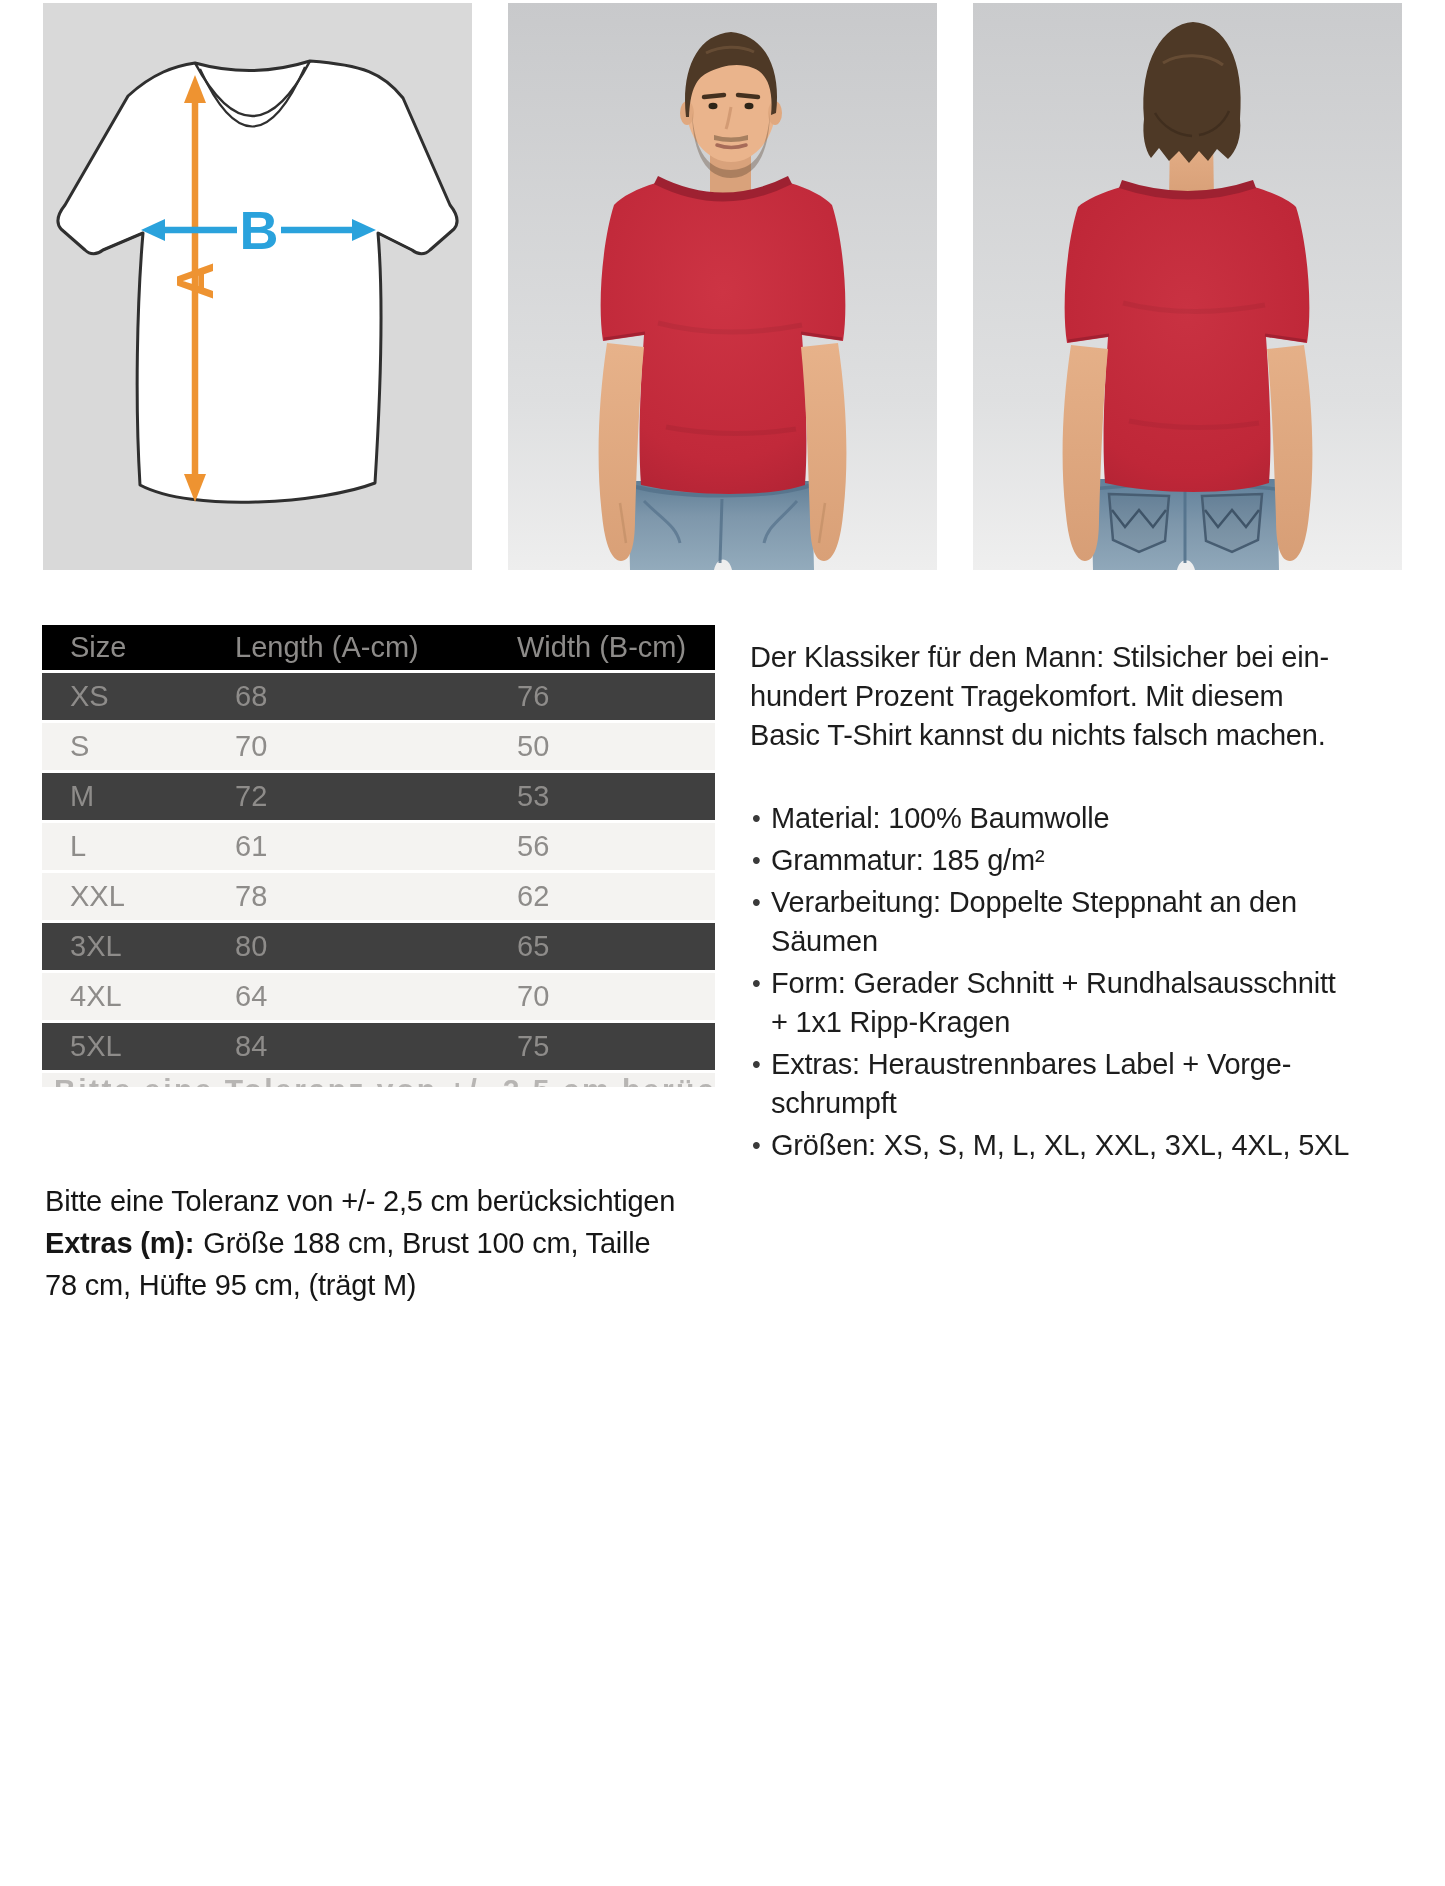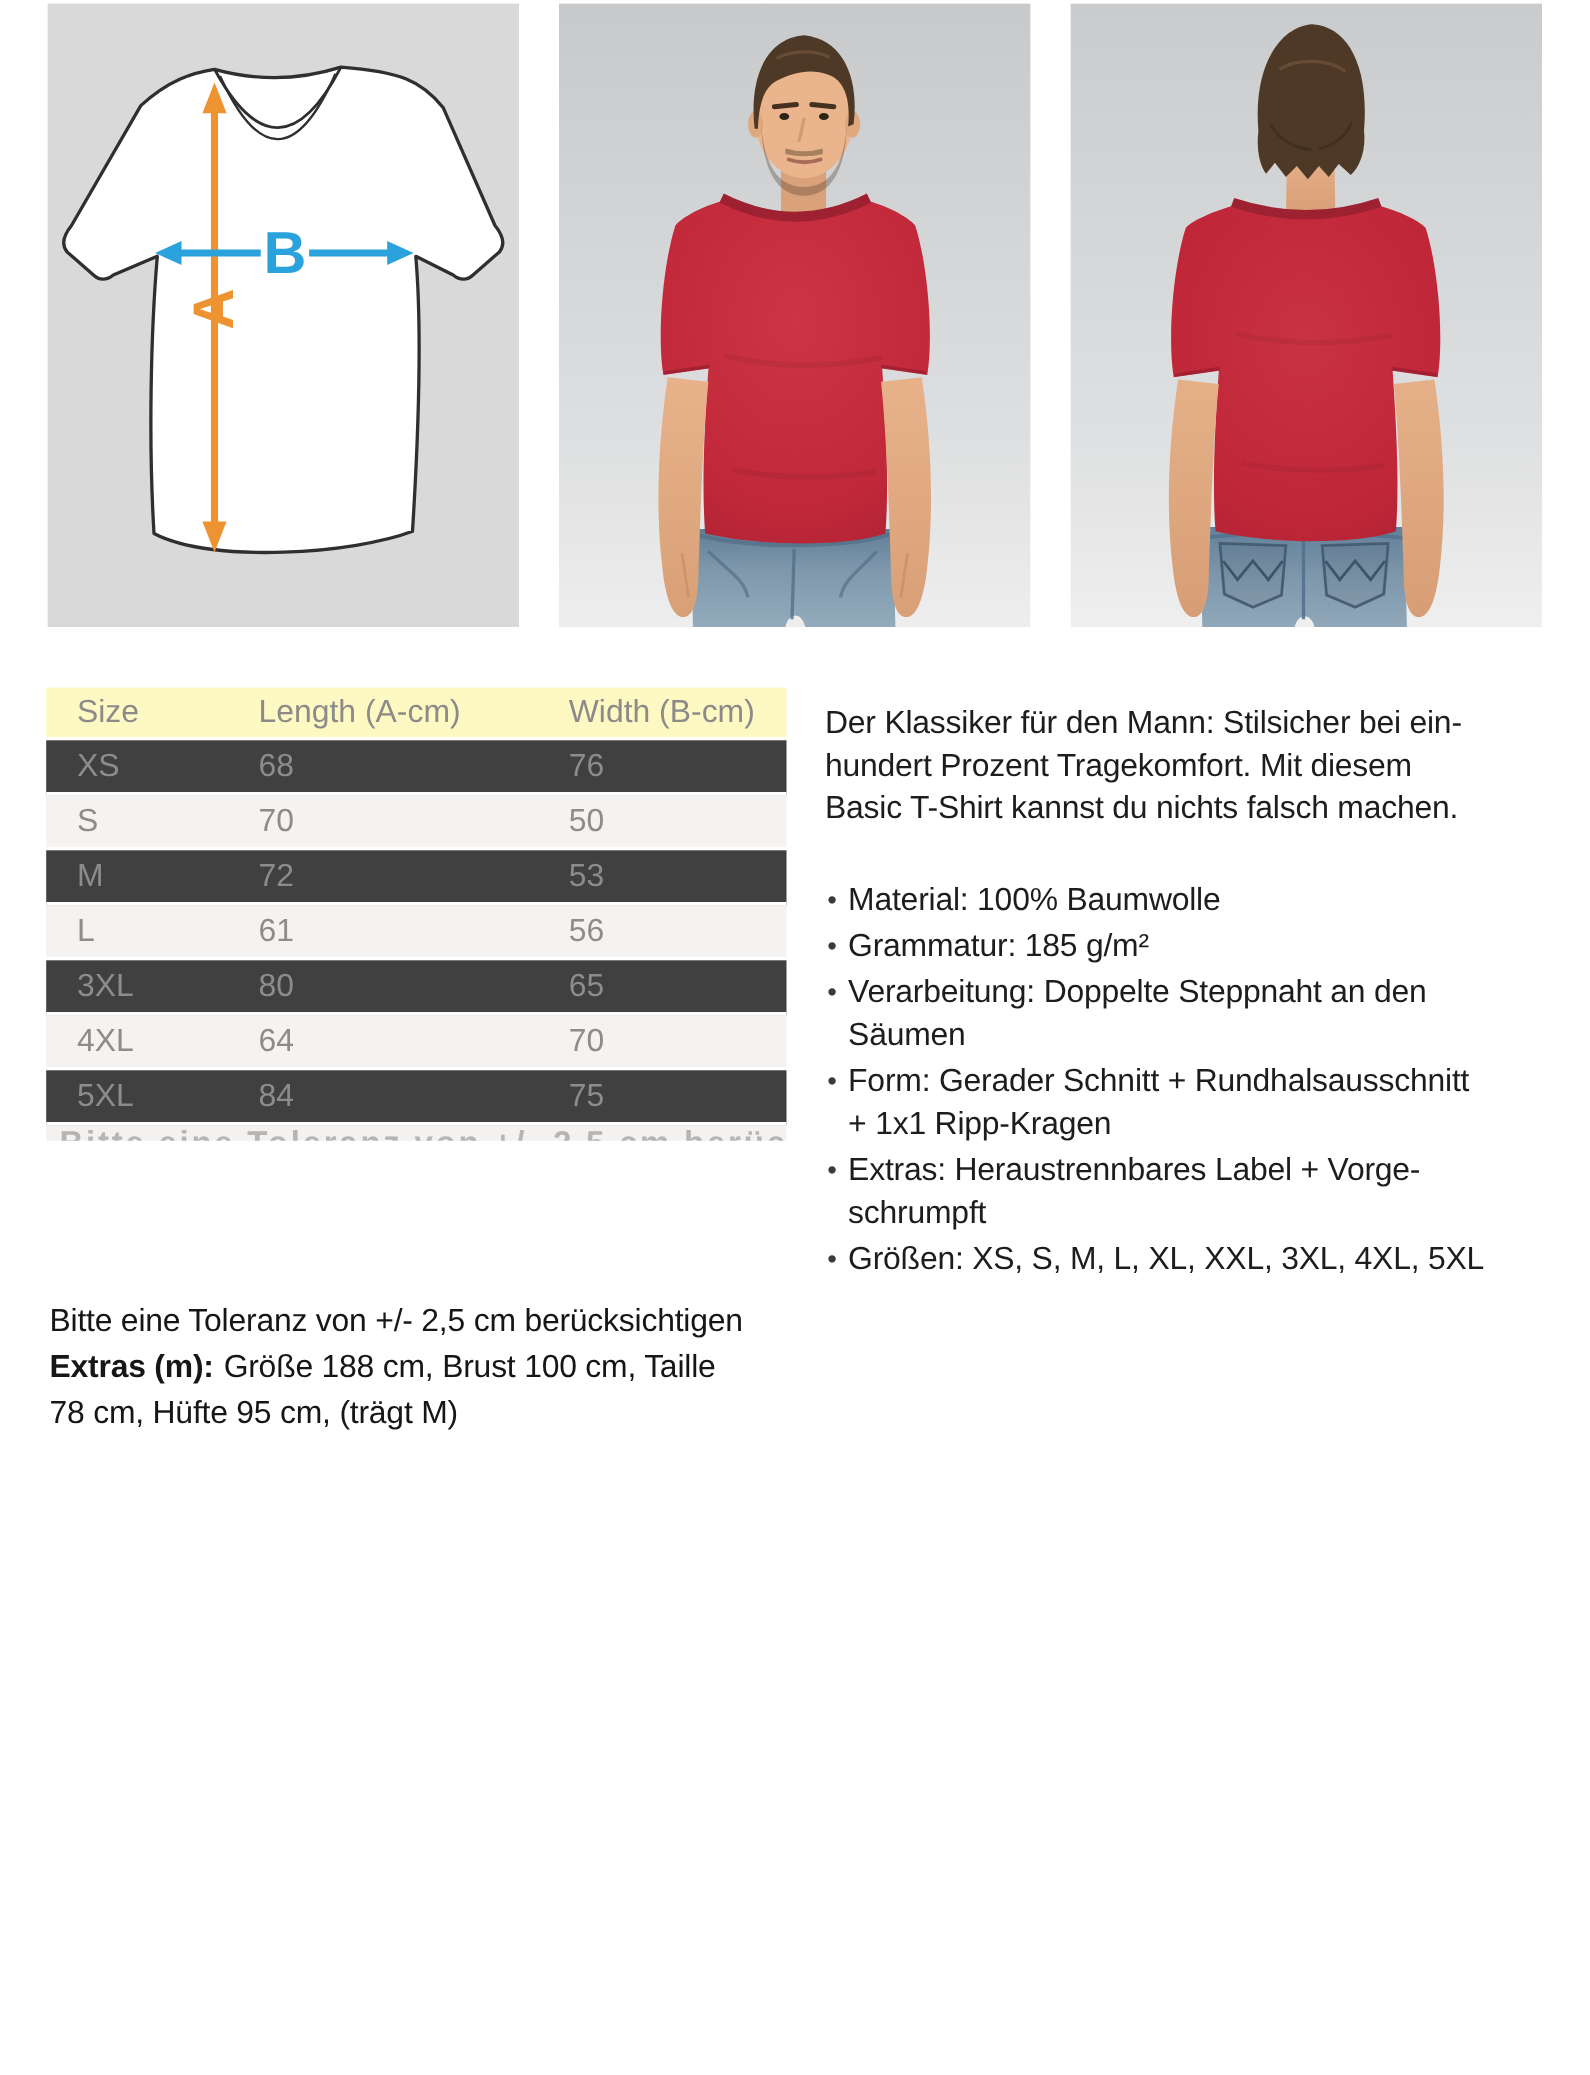--- a/index.html
+++ b/index.html
@@ -8,21 +8,21 @@
 
   
   .images-row{position:absolute;left:43px;top:3px;display:flex;gap:36px;}
   .product-image{width:429px;height:567px;margin:0;padding:0;overflow:hidden;}
   .product-image svg{display:block;width:429px;height:567px;}
 
   
   .size-table{position:absolute;left:42px;top:625px;width:673px;font-size:29px;color:#8e8c8a;}
   .t-row{display:grid;grid-template-columns:193px 282px 198px;height:47px;line-height:47px;
          border-bottom:3px solid #ffffff;background:#f4f3f1;}
-  .t-row.header{height:45px;line-height:45px;background:#fef9c3;color:#8d8b89;}
+  .t-row.header{height:45px;line-height:45px;background:#000000;color:#8d8b89;}
   .t-row.dark{background:#404040;}
   .t-cell{padding-left:0;white-space:nowrap;overflow:hidden;}
   .t-cell.first{padding-left:28px;}
   .t-cutoff{height:14px;overflow:hidden;background:#f3f2f0;}
   .t-cutoff .cut-text{font-size:30px;line-height:33px;color:#b7b5b3;letter-spacing:2.5px;
                       white-space:nowrap;padding-left:12px;font-weight:bold;}
 
   
   .desc-block{position:absolute;left:750px;top:638px;width:680px;color:#1d1d1d;
               font-size:29px;line-height:39px;letter-spacing:-0.2px;}
@@ -263,20 +263,25 @@
     <div class="t-row dark">
       <div class="t-cell first">M</div>
       <div class="t-cell">72</div>
       <div class="t-cell">53</div>
     </div>
     <div class="t-row">
       <div class="t-cell first">L</div>
       <div class="t-cell">61</div>
       <div class="t-cell">56</div>
     </div>
+    <div class="t-row">
+      <div class="t-cell first">XXL</div>
+      <div class="t-cell">78</div>
+      <div class="t-cell">62</div>
+    </div>
     <div class="t-row dark">
       <div class="t-cell first">3XL</div>
       <div class="t-cell">80</div>
       <div class="t-cell">65</div>
     </div>
     <div class="t-row">
       <div class="t-cell first">4XL</div>
       <div class="t-cell">64</div>
       <div class="t-cell">70</div>
     </div>

